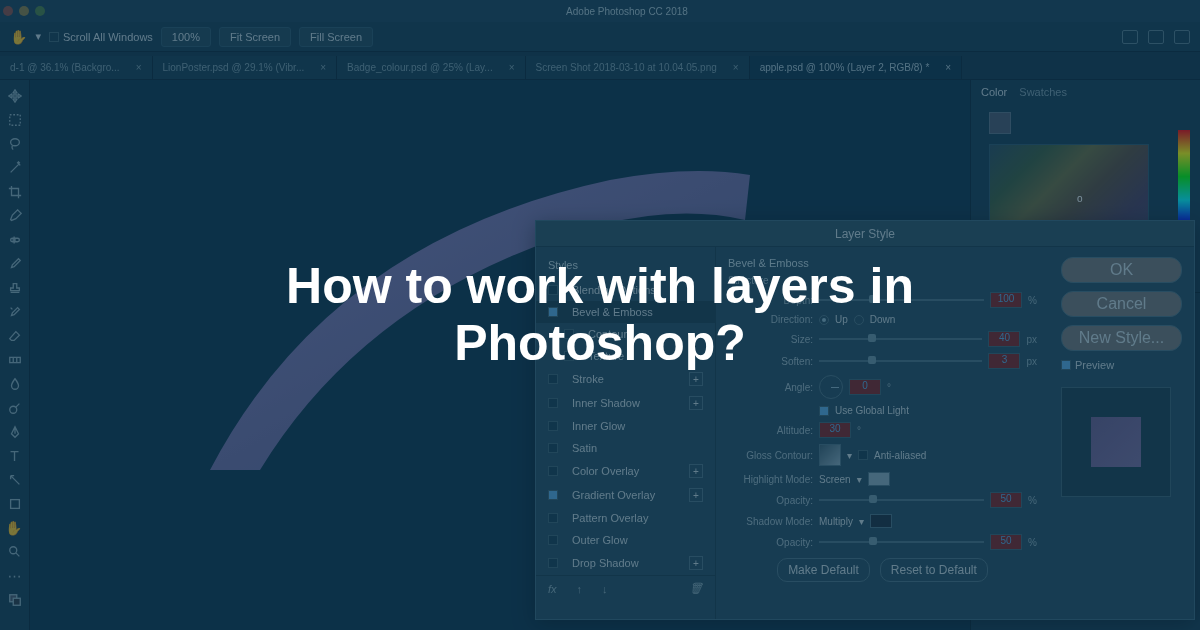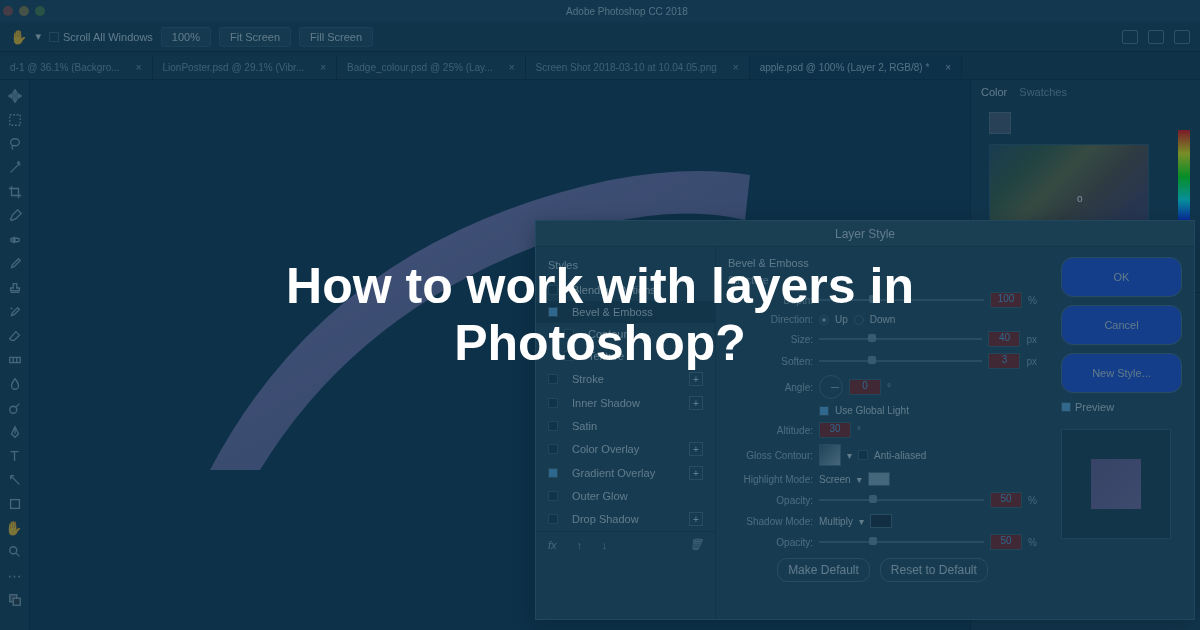--- a/index.html
+++ b/index.html
@@ -53,21 +53,21 @@
 .fxbar .trash{margin-left:auto}
 .shd{color:#bcd2da;margin-bottom:6px}
 .frow{display:flex;align-items:center;gap:6px;margin-bottom:6px;font-size:10px}
 .flbl{width:85px;text-align:right;color:#9bb4bf}
 .slider{flex:1;height:2px;background:#4a7080;position:relative}
 .slider::after{content:"";position:absolute;top:-4px;left:30%;width:8px;height:8px;background:#6a90a0;border-radius:2px}
 .numin{width:32px;height:16px;background:#7f1d1d;border:1px solid #3a6070;text-align:center;color:#5aa8e0;font-size:10px}
 .unit{color:#8aa8b4;font-size:10px}
 .radio{width:10px;height:10px;border:1px solid #4a7080;border-radius:50%}
 .radio.on::after{content:"";display:block;width:4px;height:4px;background:#8ab0c0;border-radius:50%;margin:2px}
-.dbtn{height:40px;background:#1d4ed8;border:1px solid #4a7080;border-radius:12px;display:flex;align-items:center;justify-content:center;cursor:pointer;font-size:11px}
+.dbtn{height:26px;background:#737373;border:1px solid #4a7080;border-radius:12px;display:flex;align-items:center;justify-content:center;cursor:pointer;font-size:16px}
 .prev{width:110px;height:110px;background:#1a3a4a;border:1px solid #3a6070;margin-top:8px;display:flex;align-items:center;justify-content:center}
 .prevs{width:50px;height:50px;background:linear-gradient(135deg,#6a5a8a,#7a6a9a)}
 .contour{width:22px;height:22px;background:linear-gradient(135deg,#3a5a6a,#8aa8b8);border:1px solid #4a7080}
 .swatch2{width:22px;height:14px;background:#8aa8b8;border:1px solid #4a7080}
 .swatch3{width:22px;height:14px;background:#1a2a3a;border:1px solid #4a7080}
 .btbtn{padding:4px 10px;border:1px solid #4a7080;border-radius:10px;font-size:12px;cursor:pointer}
 .angle{width:24px;height:24px;border:1px solid #4a7080;border-radius:50%;position:relative}
 .angle::after{content:"";position:absolute;left:50%;top:50%;width:8px;height:1px;background:#8ab0c0}
 
 .overlay{position:absolute;inset:0;background:rgba(13,49,72,0.55);display:flex;align-items:center;justify-content:center;pointer-events:none}
@@ -296,31 +296,39 @@
               <span>Stroke</span>
               <span class="plus">+</span>
             </div>
             <div class="srow">
               <span class="chkbx"></span>
               <span>Inner Shadow</span>
               <span class="plus">+</span>
             </div>
             <div class="srow">
               <span class="chkbx"></span>
+              <span>Inner Glow</span>
+            </div>
+            <div class="srow">
+              <span class="chkbx"></span>
               <span>Satin</span>
             </div>
             <div class="srow">
               <span class="chkbx"></span>
               <span>Color Overlay</span>
               <span class="plus">+</span>
             </div>
             <div class="srow">
               <span class="chkbx" style="background: rgb(90, 168, 224);"></span>
               <span>Gradient Overlay</span>
               <span class="plus">+</span>
+            </div>
+            <div class="srow">
+              <span class="chkbx"></span>
+              <span>Pattern Overlay</span>
             </div>
             <div class="srow">
               <span class="chkbx"></span>
               <span>Outer Glow</span>
             </div>
             <div class="srow">
               <span class="chkbx"></span>
               <span>Drop Shadow</span>
               <span class="plus">+</span>
             </div>

